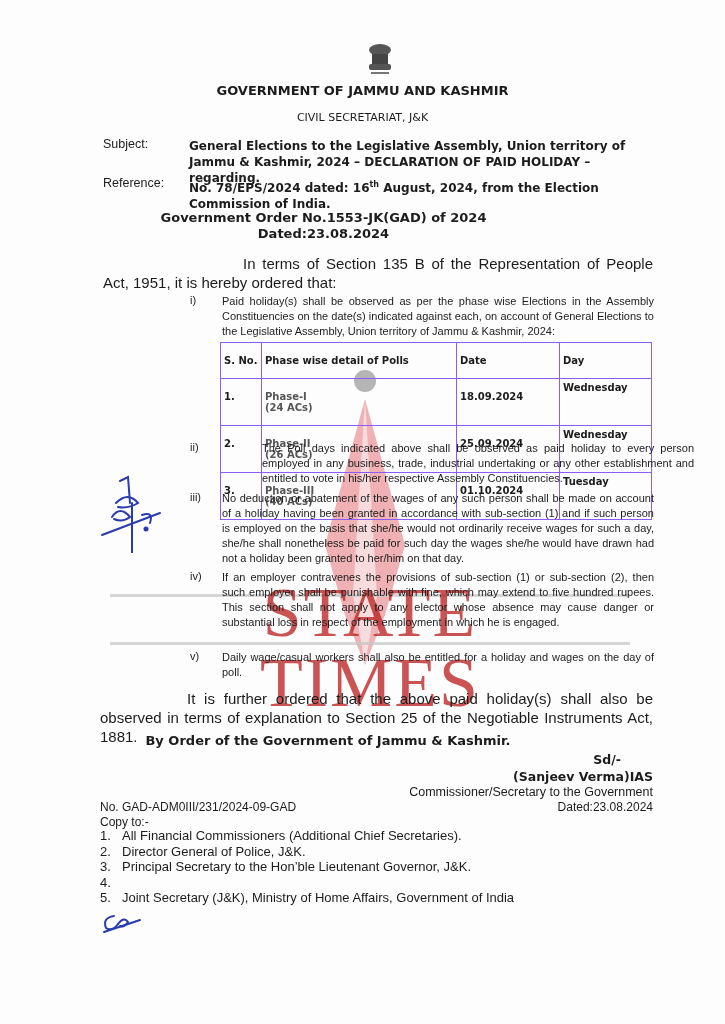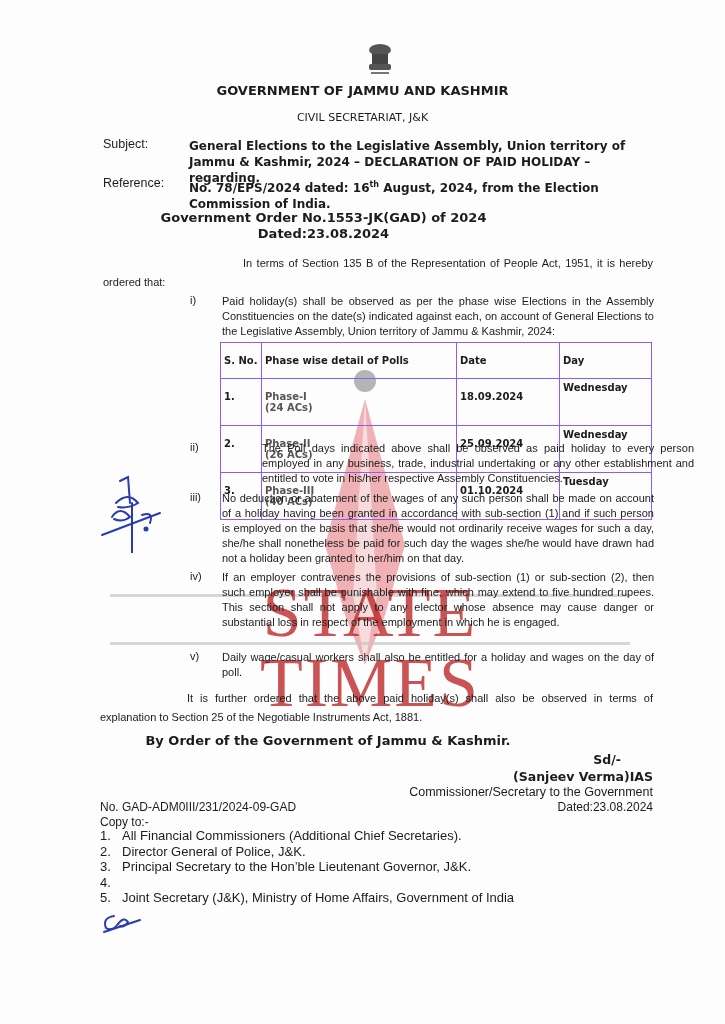--- a/index.html
+++ b/index.html
@@ -18,21 +18,21 @@
     .hdr { position: absolute; left: 0; width: 725px; text-align: center; font-size: 13px; }
     .hdr.b { font-weight: bold; }
     .hdr.h1 { top: 83px; }
     .hdr.h2 { top: 97px; }
     .hdr.h3 { top: 111px; font-size: 11px; }
 
     .lbl { position: absolute; left: 103px; font-size: 12.5px; font-family: "Liberation Sans", sans-serif; }
     .subj-text { position: absolute; left: 189px; width: 470px; font-size: 12px; font-weight: bold; line-height: 16px; }
     .go-title { position: absolute; left: 0; width: 647px; text-align: center; font-size: 13px; font-weight: bold; line-height: 16px; }
 
-    .para { position: absolute; font-family: "Liberation Sans", sans-serif; font-size: 11px; line-height: 19px; text-align: justify; }
+    .para { position: absolute; font-family: "Liberation Sans", sans-serif; font-size: 15px; line-height: 19px; text-align: justify; }
     .item-num { position: absolute; left: 190px; font-size: 11px; font-family: "Liberation Sans", sans-serif; }
     .item-text { position: absolute; left: 222px; width: 432px; font-size: 11px; line-height: 15px; text-align: justify; font-family: "Liberation Sans", sans-serif; }
 
     table.polls { position: absolute; left: 220px; top: 342px; width: 432px; border-collapse: collapse; font-size: 10px; font-weight: bold; }
     table.polls th, table.polls td { border: 1px solid #8b5cf6; padding: 12px 3px; vertical-align: top; text-align: left; }
     table.polls th { height: 11px; line-height: 11px; }
     table.polls td { height: 22px; line-height: 11px; }
     table.polls td.phase { color: #555; }
 
     .signature { position: absolute; left: 98px; top: 473px; width: 70px; height: 80px; }

